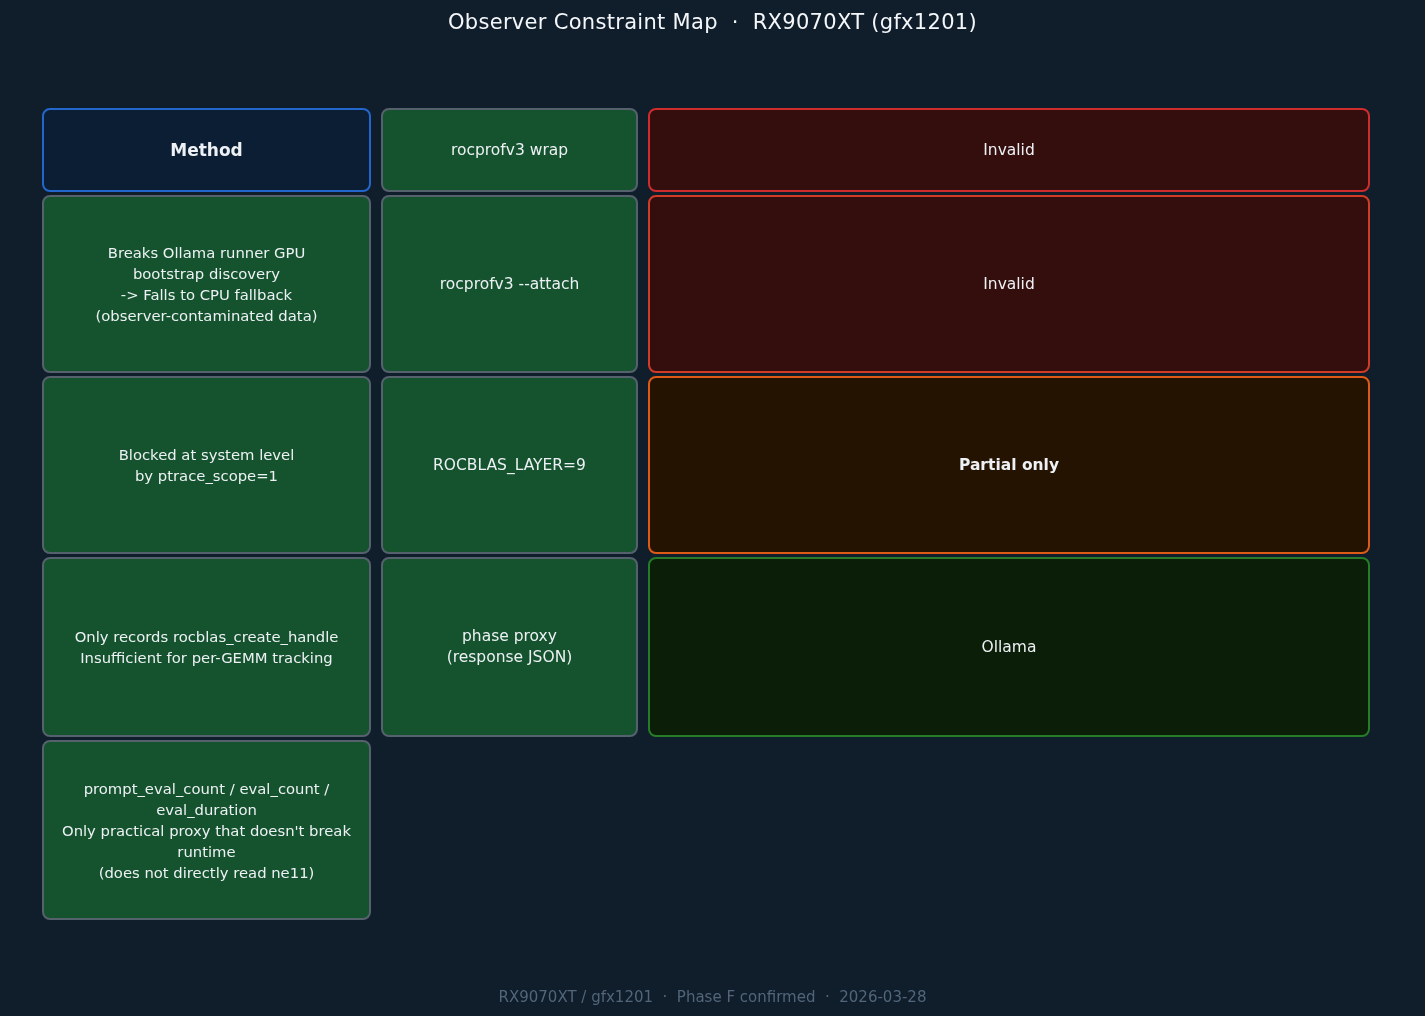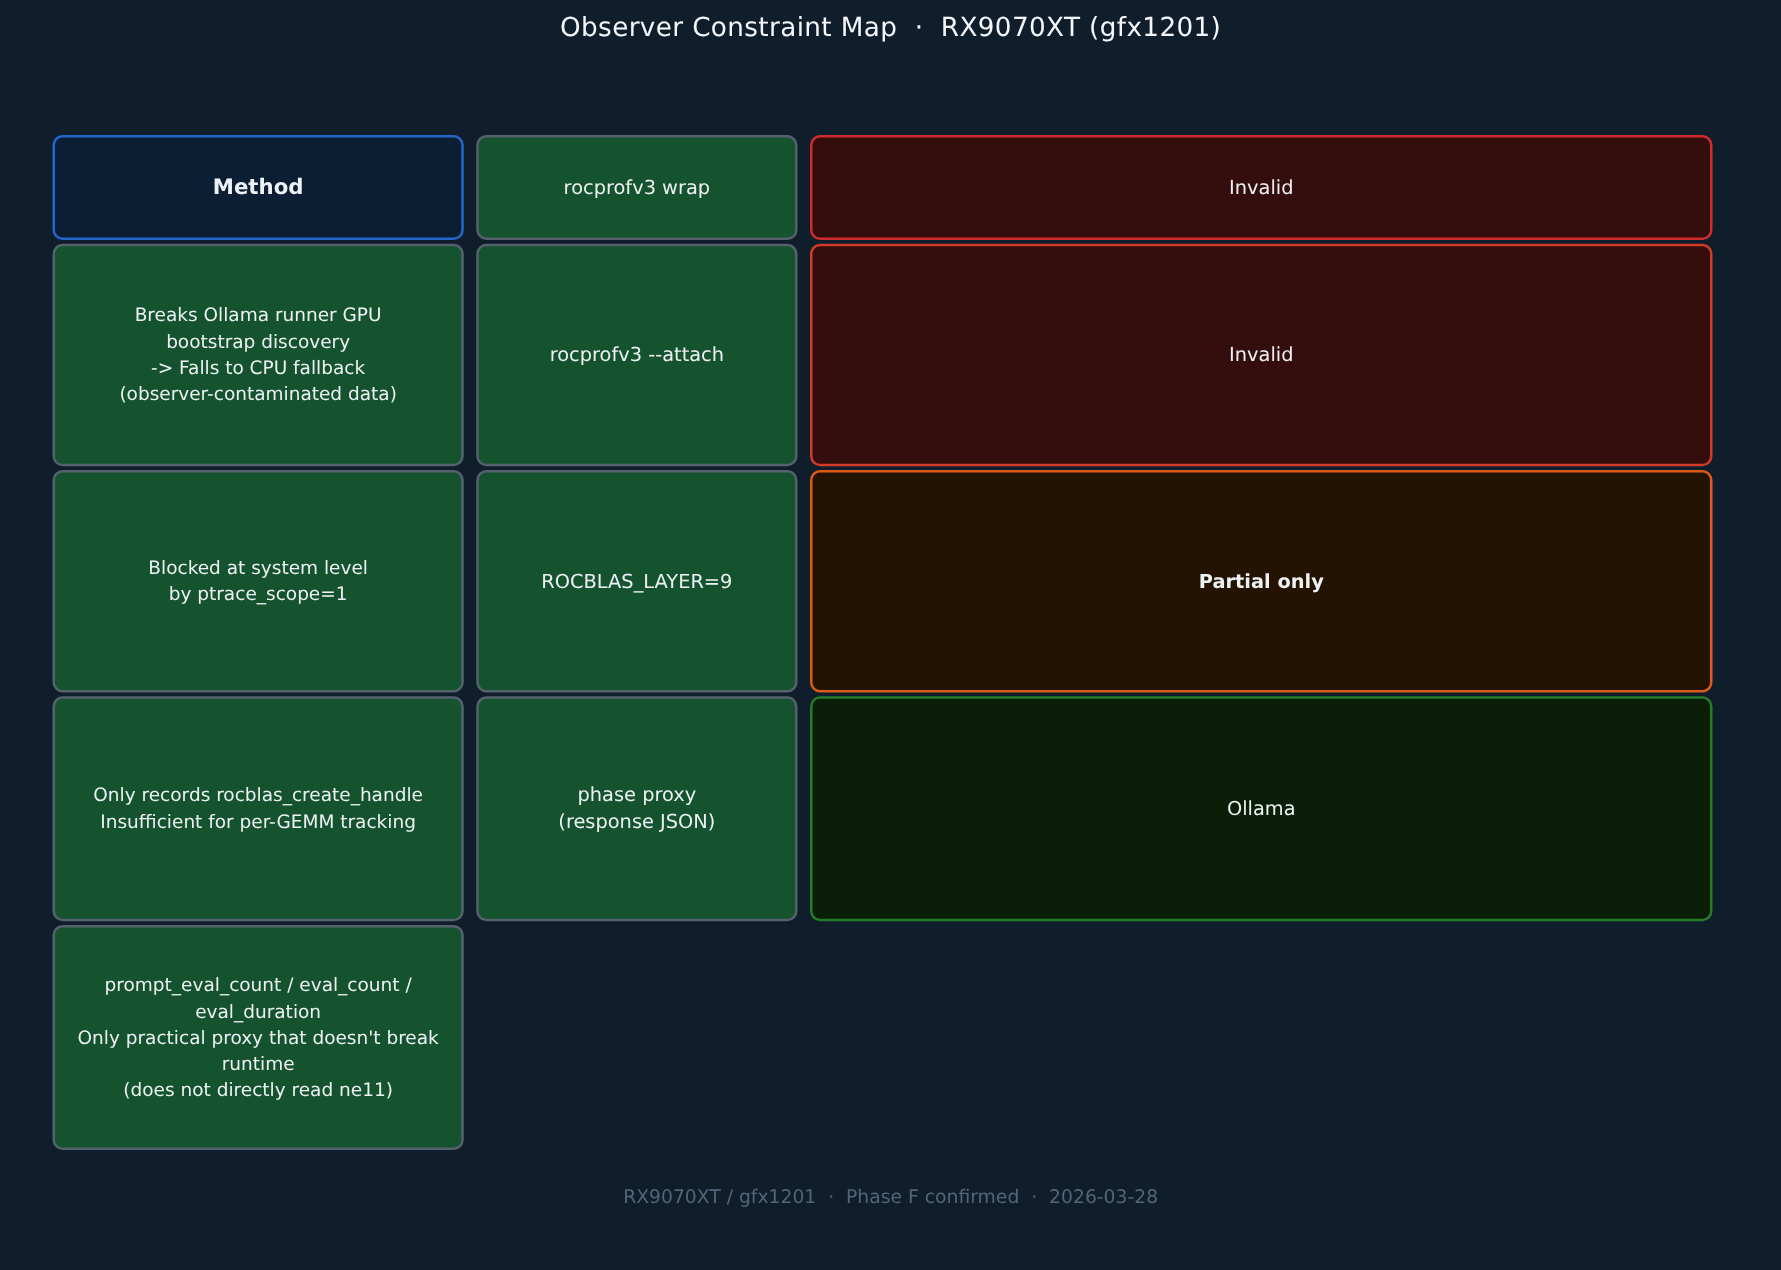--- a/index.html
+++ b/index.html
@@ -72,21 +72,21 @@
     background: #251301;
     border: 2.5px solid #de5a17;
     font-weight: bold;
   }
   .status-valid {
     background: #0b1f08;
     border: 2.5px solid #277c28;
   }
   .footer {
     position: absolute;
-    top: 948px;
+    top: 988px;
     left: 0;
     width: 100%;
     text-align: center;
     font-size: 15px;
     color: #51667a;
     white-space: pre;
   }
 </style>
 </head>
 <body>

